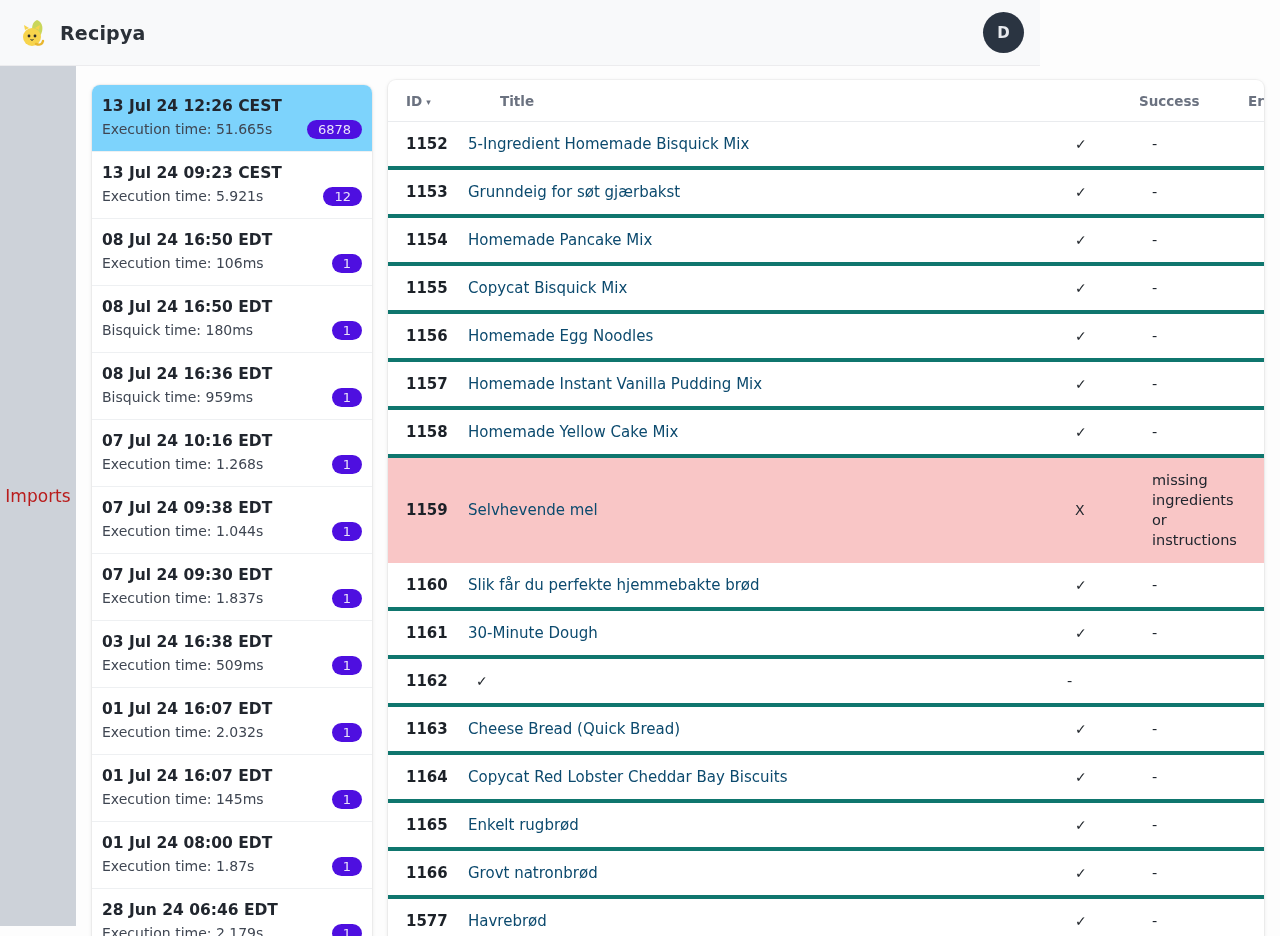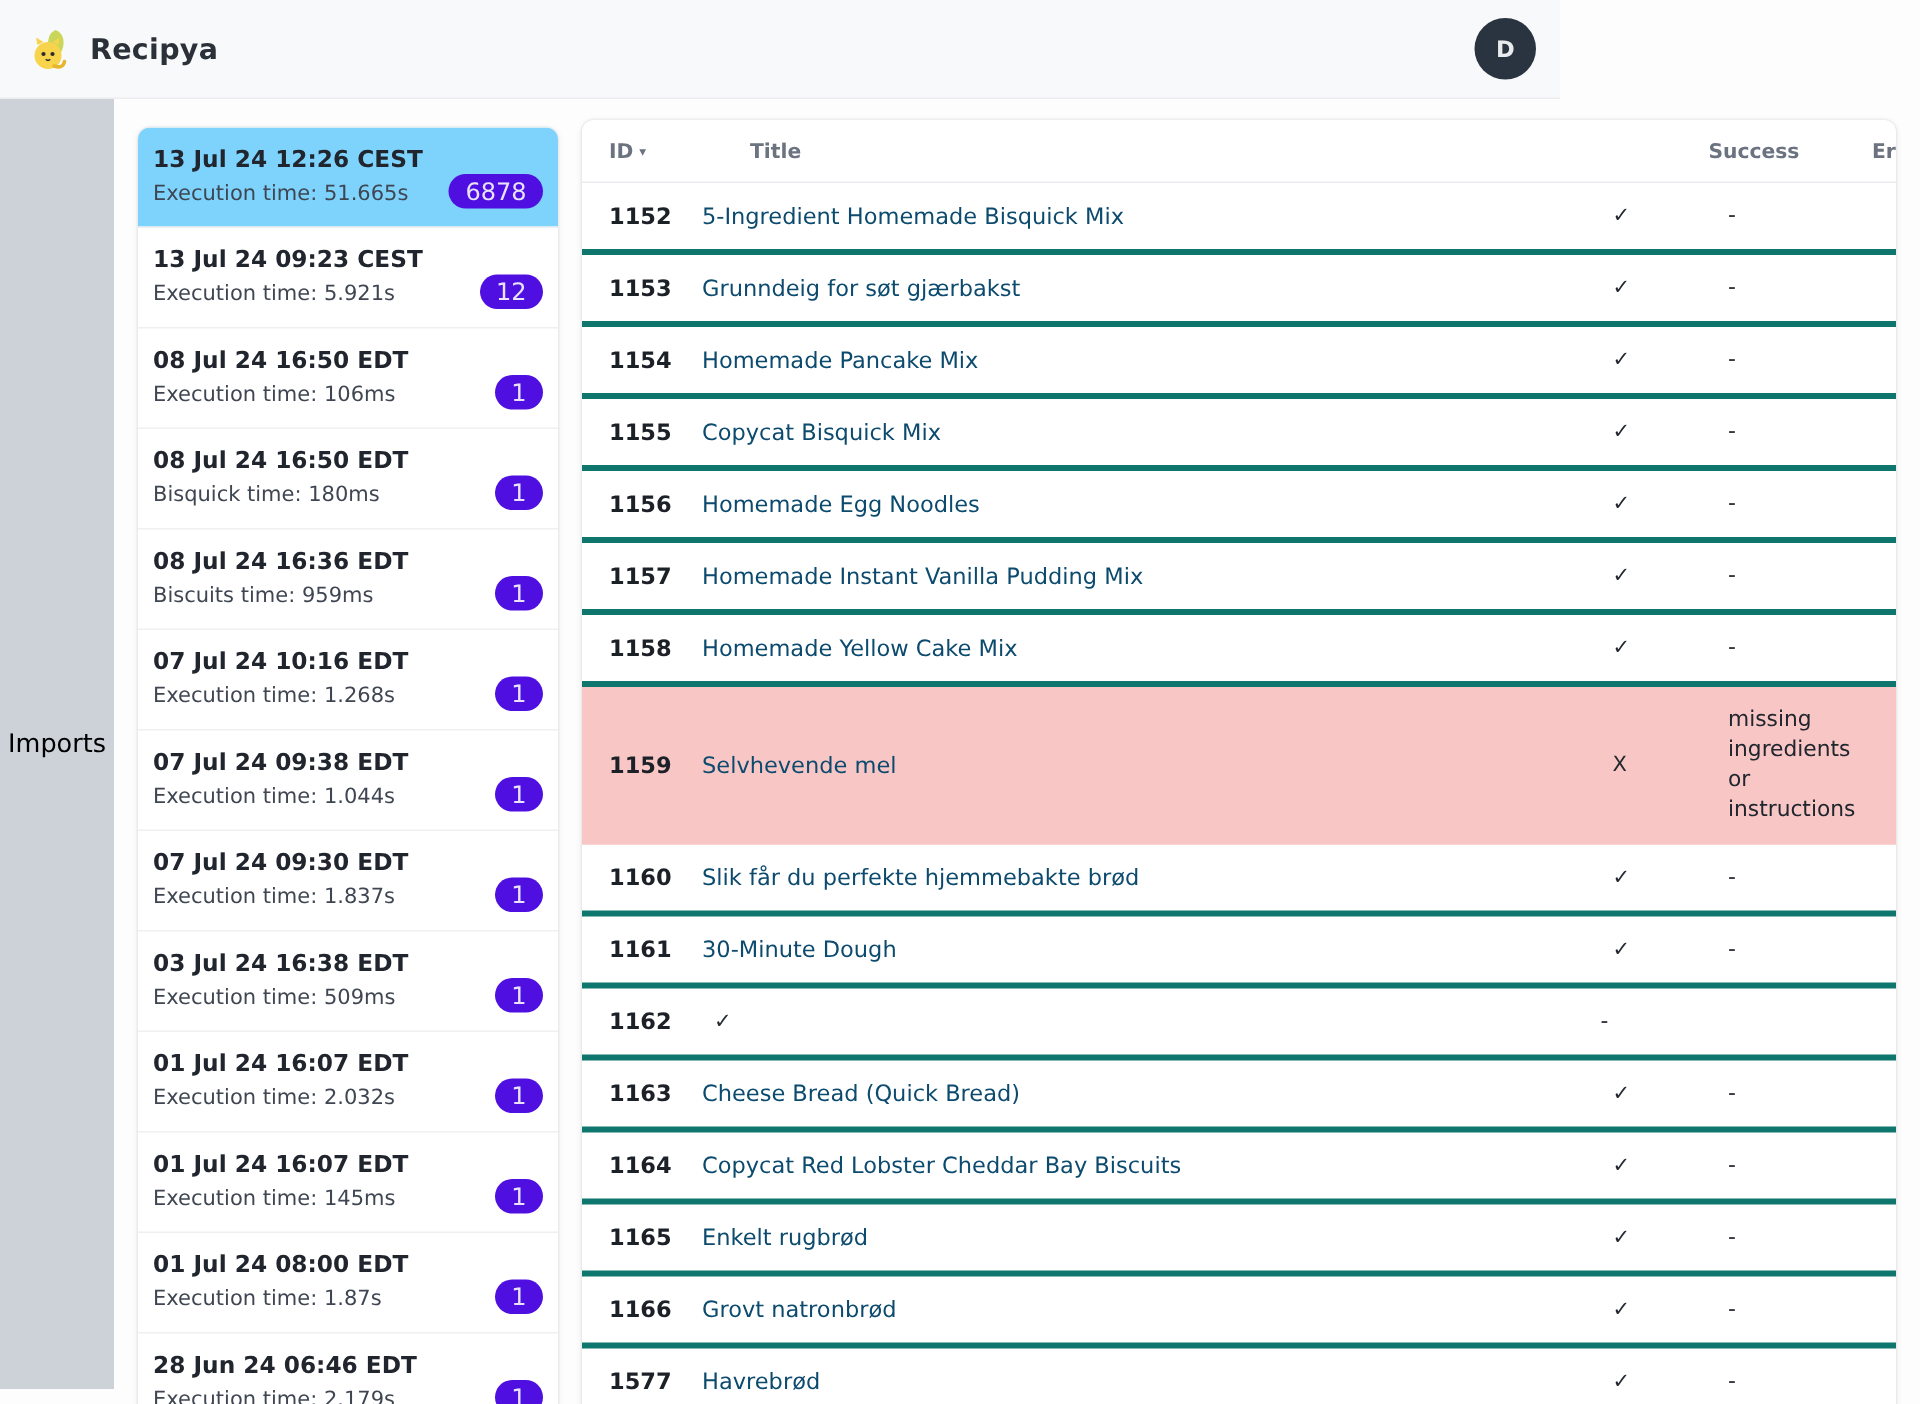--- a/index.html
+++ b/index.html
@@ -19,39 +19,39 @@
     width:41px; height:41px; border-radius:50%; background:#2a3441;
     color:#e8eaee; font-size:15px; font-weight:700;
     display:flex; align-items:center; justify-content:center; cursor:pointer;
   }
 
   
   .rail{
     position:absolute; left:0; top:66px; width:76px; height:860px;
     background:#cdd2d9; display:flex; justify-content:center;
   }
-  .rail-label{ margin-top:420px; font-size:17px; color:#000000; }
+  .rail-label{ margin-top:420px; font-size:17px; color:#b91c1c; }
 
   
   .imports-card{
     position:absolute; left:92px; top:85px; width:280px;
     background:#ffffff; border-radius:8px;
     box-shadow:0 1px 4px rgba(0,0,0,.10), 0 0 0 1px rgba(0,0,0,.03);
     overflow:hidden;
   }
   .import-item{
     position:relative; padding:10px 14px 12px 10px; cursor:pointer;
   }
   .import-item + .import-item{ border-top:1px solid #eef0f2; }
   .import-item.selected{ background:#7dd3fc; }
   .import-date{ font-size:15.5px; font-weight:700; color:#21262e; line-height:22px; }
   .import-exec{ font-size:14px; color:#3f4652; line-height:20px; margin-top:2px; }
   .count-badge{
     position:absolute; right:10px; bottom:12px;
-    background:#4e0fe0; color:#e9e2fa; font-size:16px;
+    background:#4e0fe0; color:#e9e2fa; font-size:13px;
     border-radius:9999px; padding:2px 11px; min-width:18px; text-align:center;
   }
 
   
   .table-card{
     position:absolute; left:388px; top:80px; width:876px; height:900px;
     background:#ffffff; border-radius:8px 8px 0 0;
     box-shadow:0 1px 4px rgba(0,0,0,.10), 0 0 0 1px rgba(0,0,0,.03);
     overflow:hidden;
   }
@@ -115,21 +115,21 @@
   </div>
 
   <div class="import-item">
     <div class="import-date">08 Jul 24 16:50 EDT</div>
     <div class="import-exec">Bisquick time: 180ms</div>
     <span class="count-badge">1</span>
   </div>
 
   <div class="import-item">
     <div class="import-date">08 Jul 24 16:36 EDT</div>
-    <div class="import-exec">Biscuits time: 959ms</div>
+    <div class="import-exec">Bisquick time: 959ms</div>
     <span class="count-badge">1</span>
   </div>
 
   <div class="import-item">
     <div class="import-date">07 Jul 24 10:16 EDT</div>
     <div class="import-exec">Execution time: 1.268s</div>
     <span class="count-badge">1</span>
   </div>
 
   <div class="import-item">

